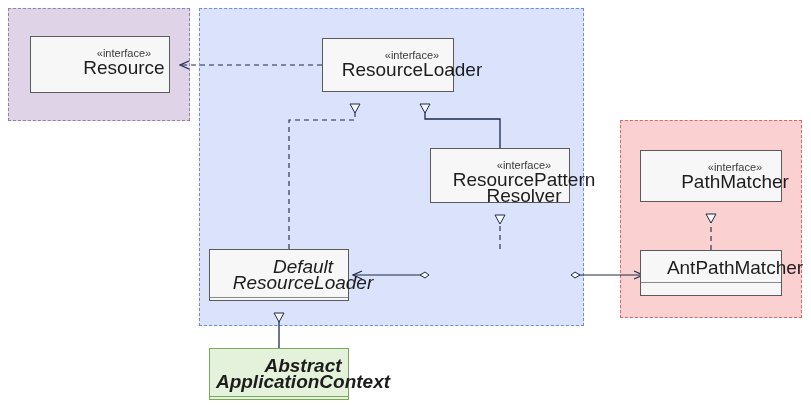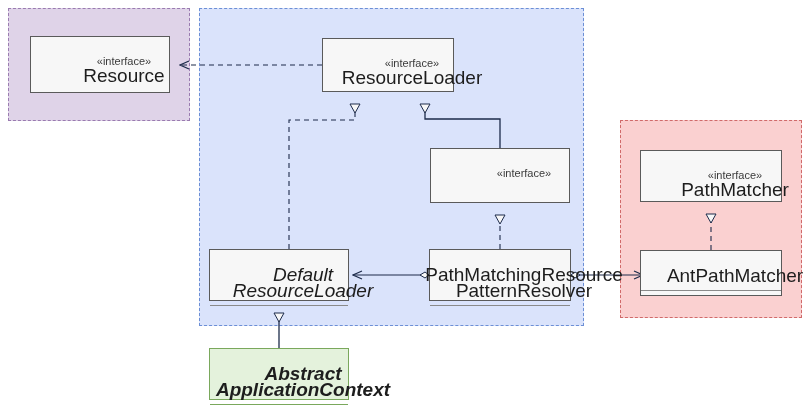--- a/index.html
+++ b/index.html
@@ -51,21 +51,21 @@
     border: 1px solid #5a5a5a;
     display: flex;
     flex-direction: column;
   }
   .uml-head {
     flex: 0 0 auto;
     display: flex;
     flex-direction: column;
     align-items: center;
     justify-content: center;
-    padding: 17px 4px 6px 4px;
+    padding: 9px 4px 6px 4px;
     margin-left: 48px;
   }
   .uml-compartment {
     flex: 1 1 auto;
     border-top: 1px solid #8a8a8a;
     min-height: 10px;
   }
   .stereotype {
     font-size: 11px;
     color: #3a3a3a;
@@ -221,38 +221,33 @@
   <div class="uml-box box-resourceloader">
     <div class="uml-head">
       <div class="stereotype">«interface»</div>
       <div class="cls-name">ResourceLoader</div>
     </div>
   </div>
 
   <div class="uml-box box-rpr">
     <div class="uml-head">
       <div class="stereotype">«interface»</div>
+      <div class="cls-name">ResourcePattern
+Resolver</div>
     </div>
   </div>
 
   <div class="uml-box box-drl">
     <div class="uml-head">
       <div class="cls-name">Default
 ResourceLoader</div>
     </div>
     <div class="uml-compartment"></div>
   </div>
 
-  <div class="uml-box box-pmrpr">
-    <div class="uml-head">
-      <div class="cls-name">PathMatchingResource
-PatternResolver</div>
-    </div>
-    <div class="uml-compartment"></div>
-  </div>
 
   <div class="uml-box box-pathmatcher">
     <div class="uml-head">
       <div class="stereotype">«interface»</div>
       <div class="cls-name">PathMatcher</div>
     </div>
   </div>
 
   <div class="uml-box box-antpathmatcher">
     <div class="uml-head">

